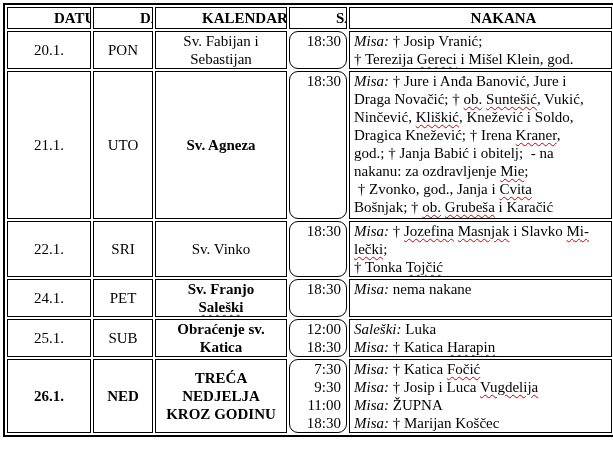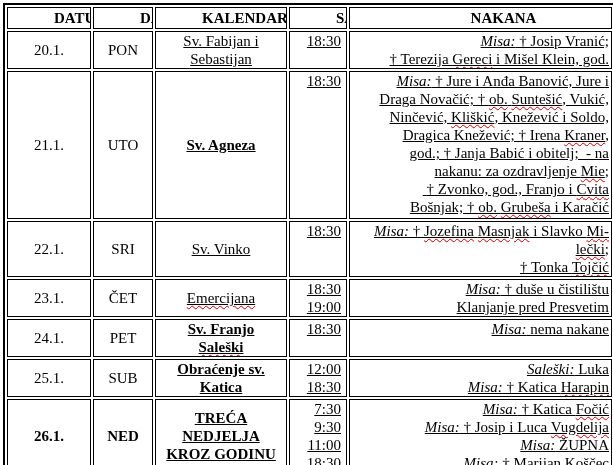--- a/index.html
+++ b/index.html
@@ -22,23 +22,23 @@
     overflow:hidden;
   }
   th{
     font-weight:bold;
     text-align:center;
     height:20px;
     vertical-align:middle;
     padding-left:46px;
   }
   td.c-datum,td.c-dan,td.c-kalendar{text-align:center;vertical-align:middle;line-height:18px;}
-  td.c-sat{text-align:right;vertical-align:top;padding-right:5px;line-height:18px;}
-  td.c-nakana{text-align:right;vertical-align:top;padding-left:4px;padding-right:2px;line-height:18px;}
-  .line{white-space:pre-wrap;text-decoration:underline;}
+  td.c-sat{text-align:right;vertical-align:top;padding-right:5px;line-height:18px;border-radius:9px;}
+  td.c-nakana{text-align:left;vertical-align:top;padding-left:4px;padding-right:2px;line-height:18px;}
+  .line{white-space:pre-wrap;}
   .it{font-style:italic;}
   .bold{font-weight:bold;margin-top:20px;}
   .sq{
     text-decoration-line:underline;
     text-decoration-style:wavy;
     text-decoration-color:#cc0000;
     text-decoration-thickness:1px;
     text-underline-offset:2px;
   }
   
@@ -96,52 +96,37 @@
           <td class="c-sat">
             <div class="line">18:30</div>
           </td>
           <td class="c-nakana">
             <div class="line"><span class="it">Misa:</span><span> † Jure i Anđa Banović, Jure i</span></div>
             <div class="line"><span>Draga Novačić; † </span><span class="sq">ob.</span><span> </span><span class="sq">Suntešić</span><span>, Vukić,</span></div>
             <div class="line"><span>Ninčević, </span><span class="sq">Kliškić</span><span>, Knežević i Soldo,</span></div>
             <div class="line"><span>Dragica Knežević; † Irena </span><span class="sq">Kraner</span><span>,</span></div>
             <div class="line"><span>god.; † Janja Babić i obitelj;  - na</span></div>
             <div class="line"><span>nakanu: za ozdravljenje </span><span class="sq">Mie</span><span>;</span></div>
-            <div class="line"><span> † Zvonko, god., Franjo i </span><span class="sq">Cvita</span></div>
+            <div class="line"><span> † Zvonko, god., Janja i </span><span class="sq">Cvita</span></div>
             <div class="line"><span>Bošnjak; † </span><span class="sq">ob.</span><span> </span><span class="sq">Grubeša</span><span> i Karačić</span></div>
           </td>
         </tr>
         <tr>
           <td class="c-datum">22.1.</td>
           <td class="c-dan">SRI</td>
           <td class="c-kalendar">
             <div class="line"><span>Sv. Vinko</span></div>
           </td>
           <td class="c-sat">
             <div class="line">18:30</div>
           </td>
           <td class="c-nakana">
             <div class="line"><span class="it">Misa:</span><span> † </span><span class="sq">Jozefina</span><span> </span><span class="sq">Masnjak</span><span> i Slavko </span><span class="sq">Mi-</span></div>
             <div class="line"><span class="sq">lečki</span><span>;</span></div>
             <div class="line"><span>† Tonka </span><span class="sq">Tojčić</span></div>
-          </td>
-        </tr>
-        <tr>
-          <td class="c-datum">23.1.</td>
-          <td class="c-dan">ČET</td>
-          <td class="c-kalendar">
-            <div class="line"><span class="sq">Emercijana</span></div>
-          </td>
-          <td class="c-sat">
-            <div class="line">18:30</div>
-            <div class="line">19:00</div>
-          </td>
-          <td class="c-nakana">
-            <div class="line"><span class="it">Misa:</span><span> † duše u čistilištu</span></div>
-            <div class="line"><span>Klanjanje pred Presvetim</span></div>
           </td>
         </tr>
         <tr>
           <td class="c-datum">24.1.</td>
           <td class="c-dan">PET</td>
           <td class="c-kalendar bold">
             <div class="line"><span>Sv. Franjo</span></div>
             <div class="line"><span class="sq">Saleški</span></div>
           </td>
           <td class="c-sat">

